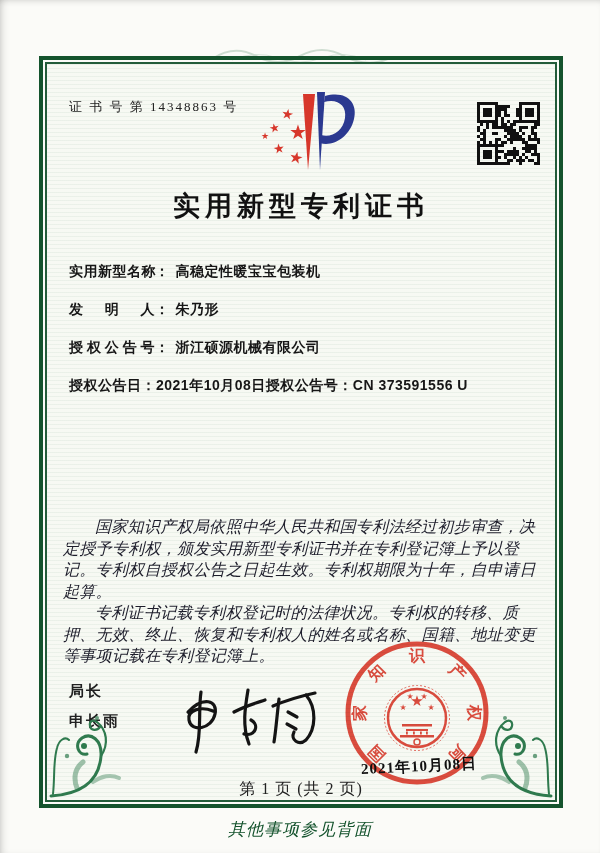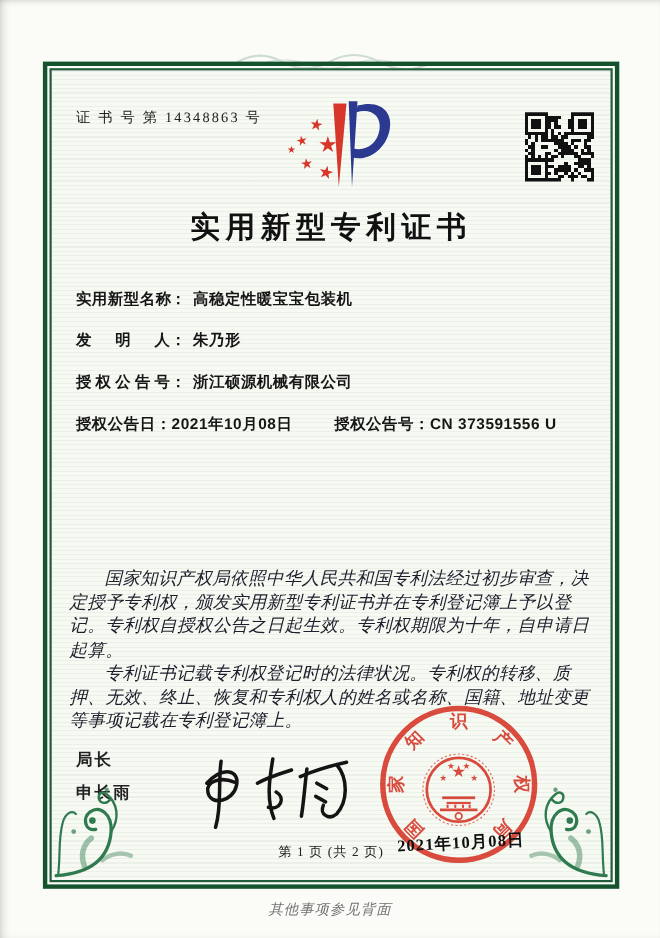--- a/index.html
+++ b/index.html
@@ -28,21 +28,21 @@
   .logo .star{position:absolute;color:#d7372b;line-height:1;}
   .qr{position:absolute;left:430px;top:38px;width:63px;height:63px;}
   .title{
     position:absolute;left:0;top:124px;width:100%;text-align:center;
     font-size:27px;font-weight:700;letter-spacing:5px;color:#111;
   }
   .fields{position:absolute;left:22px;top:199px;width:486px;font-family:"Liberation Sans","DejaVu Sans",sans-serif;}
   .f-row{height:22px;margin-bottom:16px;font-size:14px;font-weight:600;color:#161616;letter-spacing:.5px;white-space:nowrap;}
   .f-label{display:inline-block;width:86px;text-align:justify;text-align-last:justify;vertical-align:bottom;}
   .f-colon{margin-right:6px;}
-  .grant-row{display:flex;gap:38px;}
+  .grant-row{display:flex;}
   .paragraphs{
     position:absolute;left:16px;top:452px;width:487px;
     font-style:italic;font-size:16px;line-height:21.5px;color:#1d1d2b;
     letter-spacing:.3px;
   }
   .paragraphs p{margin:0;text-indent:2em;}
   .sign-block{position:absolute;left:22px;top:612px;font-family:"Liberation Sans","DejaVu Sans",sans-serif;
     font-size:15px;font-weight:700;line-height:30px;color:#222;letter-spacing:2px;}
   .signature{position:absolute;left:128px;top:618px;width:150px;height:80px;z-index:3;}
   .seal{position:absolute;left:295px;top:574px;width:150px;height:150px;z-index:2;mix-blend-mode:multiply;opacity:.9;}
@@ -50,22 +50,22 @@
   .seal .ring-char{font:700 16px "Liberation Serif",serif;}
   .seal .star-big{font:15px "DejaVu Sans",sans-serif;}
   .seal .star-sm{font:8px "DejaVu Sans",sans-serif;}
   .seal-date{
     position:absolute;left:300px;top:693px;width:144px;z-index:4;text-align:center;
     font-weight:700;font-size:15px;letter-spacing:1px;color:#101010;transform:rotate(-3deg);
   }
   .flourish{position:absolute;bottom:0;width:110px;height:110px;z-index:1;}
   .flourish.left{left:0;}
   .flourish.right{right:0;transform:scaleX(-1);}
-  .page-info{position:absolute;bottom:17px;left:0;width:100%;text-align:center;font-size:12px;letter-spacing:1px;color:#222;}
-  .back-note{position:absolute;top:818px;left:0;width:100%;text-align:center;font-size:13px;font-style:italic;color:#737373;letter-spacing:1px;}
+  .page-info{position:absolute;bottom:0;left:0;width:100%;text-align:center;font-size:16px;letter-spacing:1px;color:#222;}
+  .back-note{position:absolute;top:818px;left:0;width:100%;text-align:center;font-size:17px;font-style:italic;color:#14532d;letter-spacing:1px;}
 </style>
 </head>
 <body>
 
 <div class="page">
 
   <svg class="top-ornament" width="176" height="20" viewBox="0 0 176 20">
     <g fill="none" stroke="#a9c4b1" stroke-width="2">
       <path d="M0,15 Q22,0 44,12 T88,12 T132,12 T176,15"></path>
       <path d="M20,16 Q44,6 66,14 T110,14 T154,16" stroke-width="1" opacity=".8"></path>

